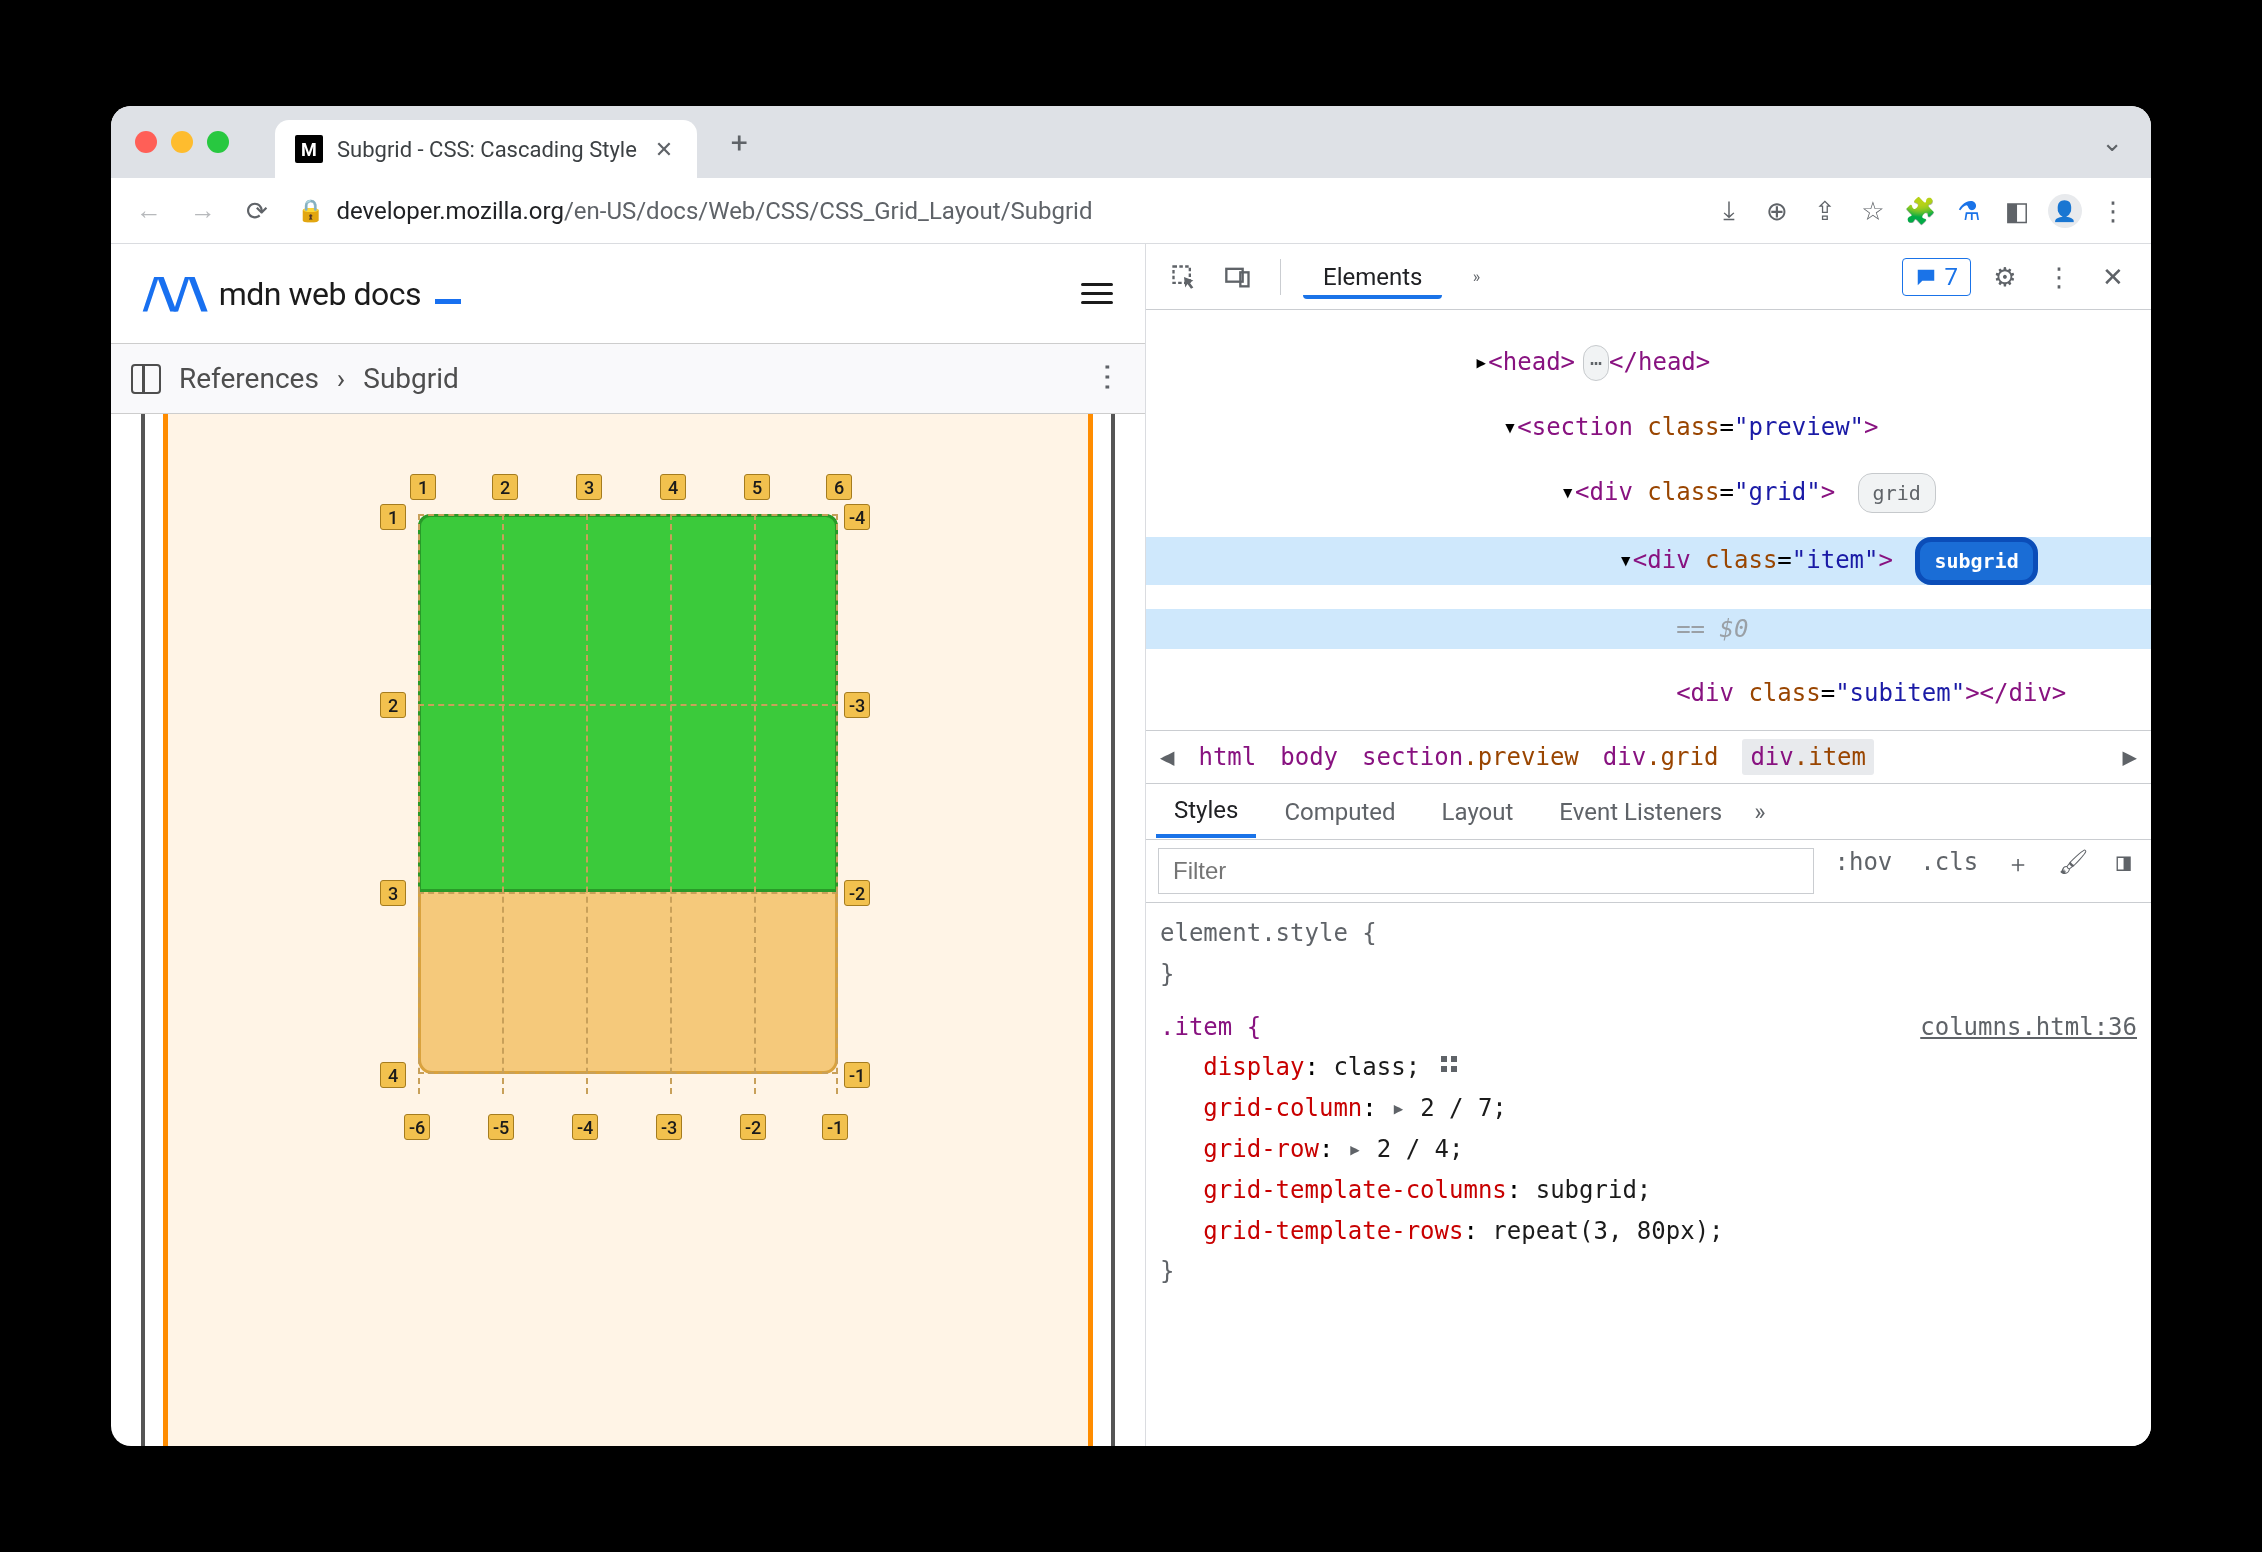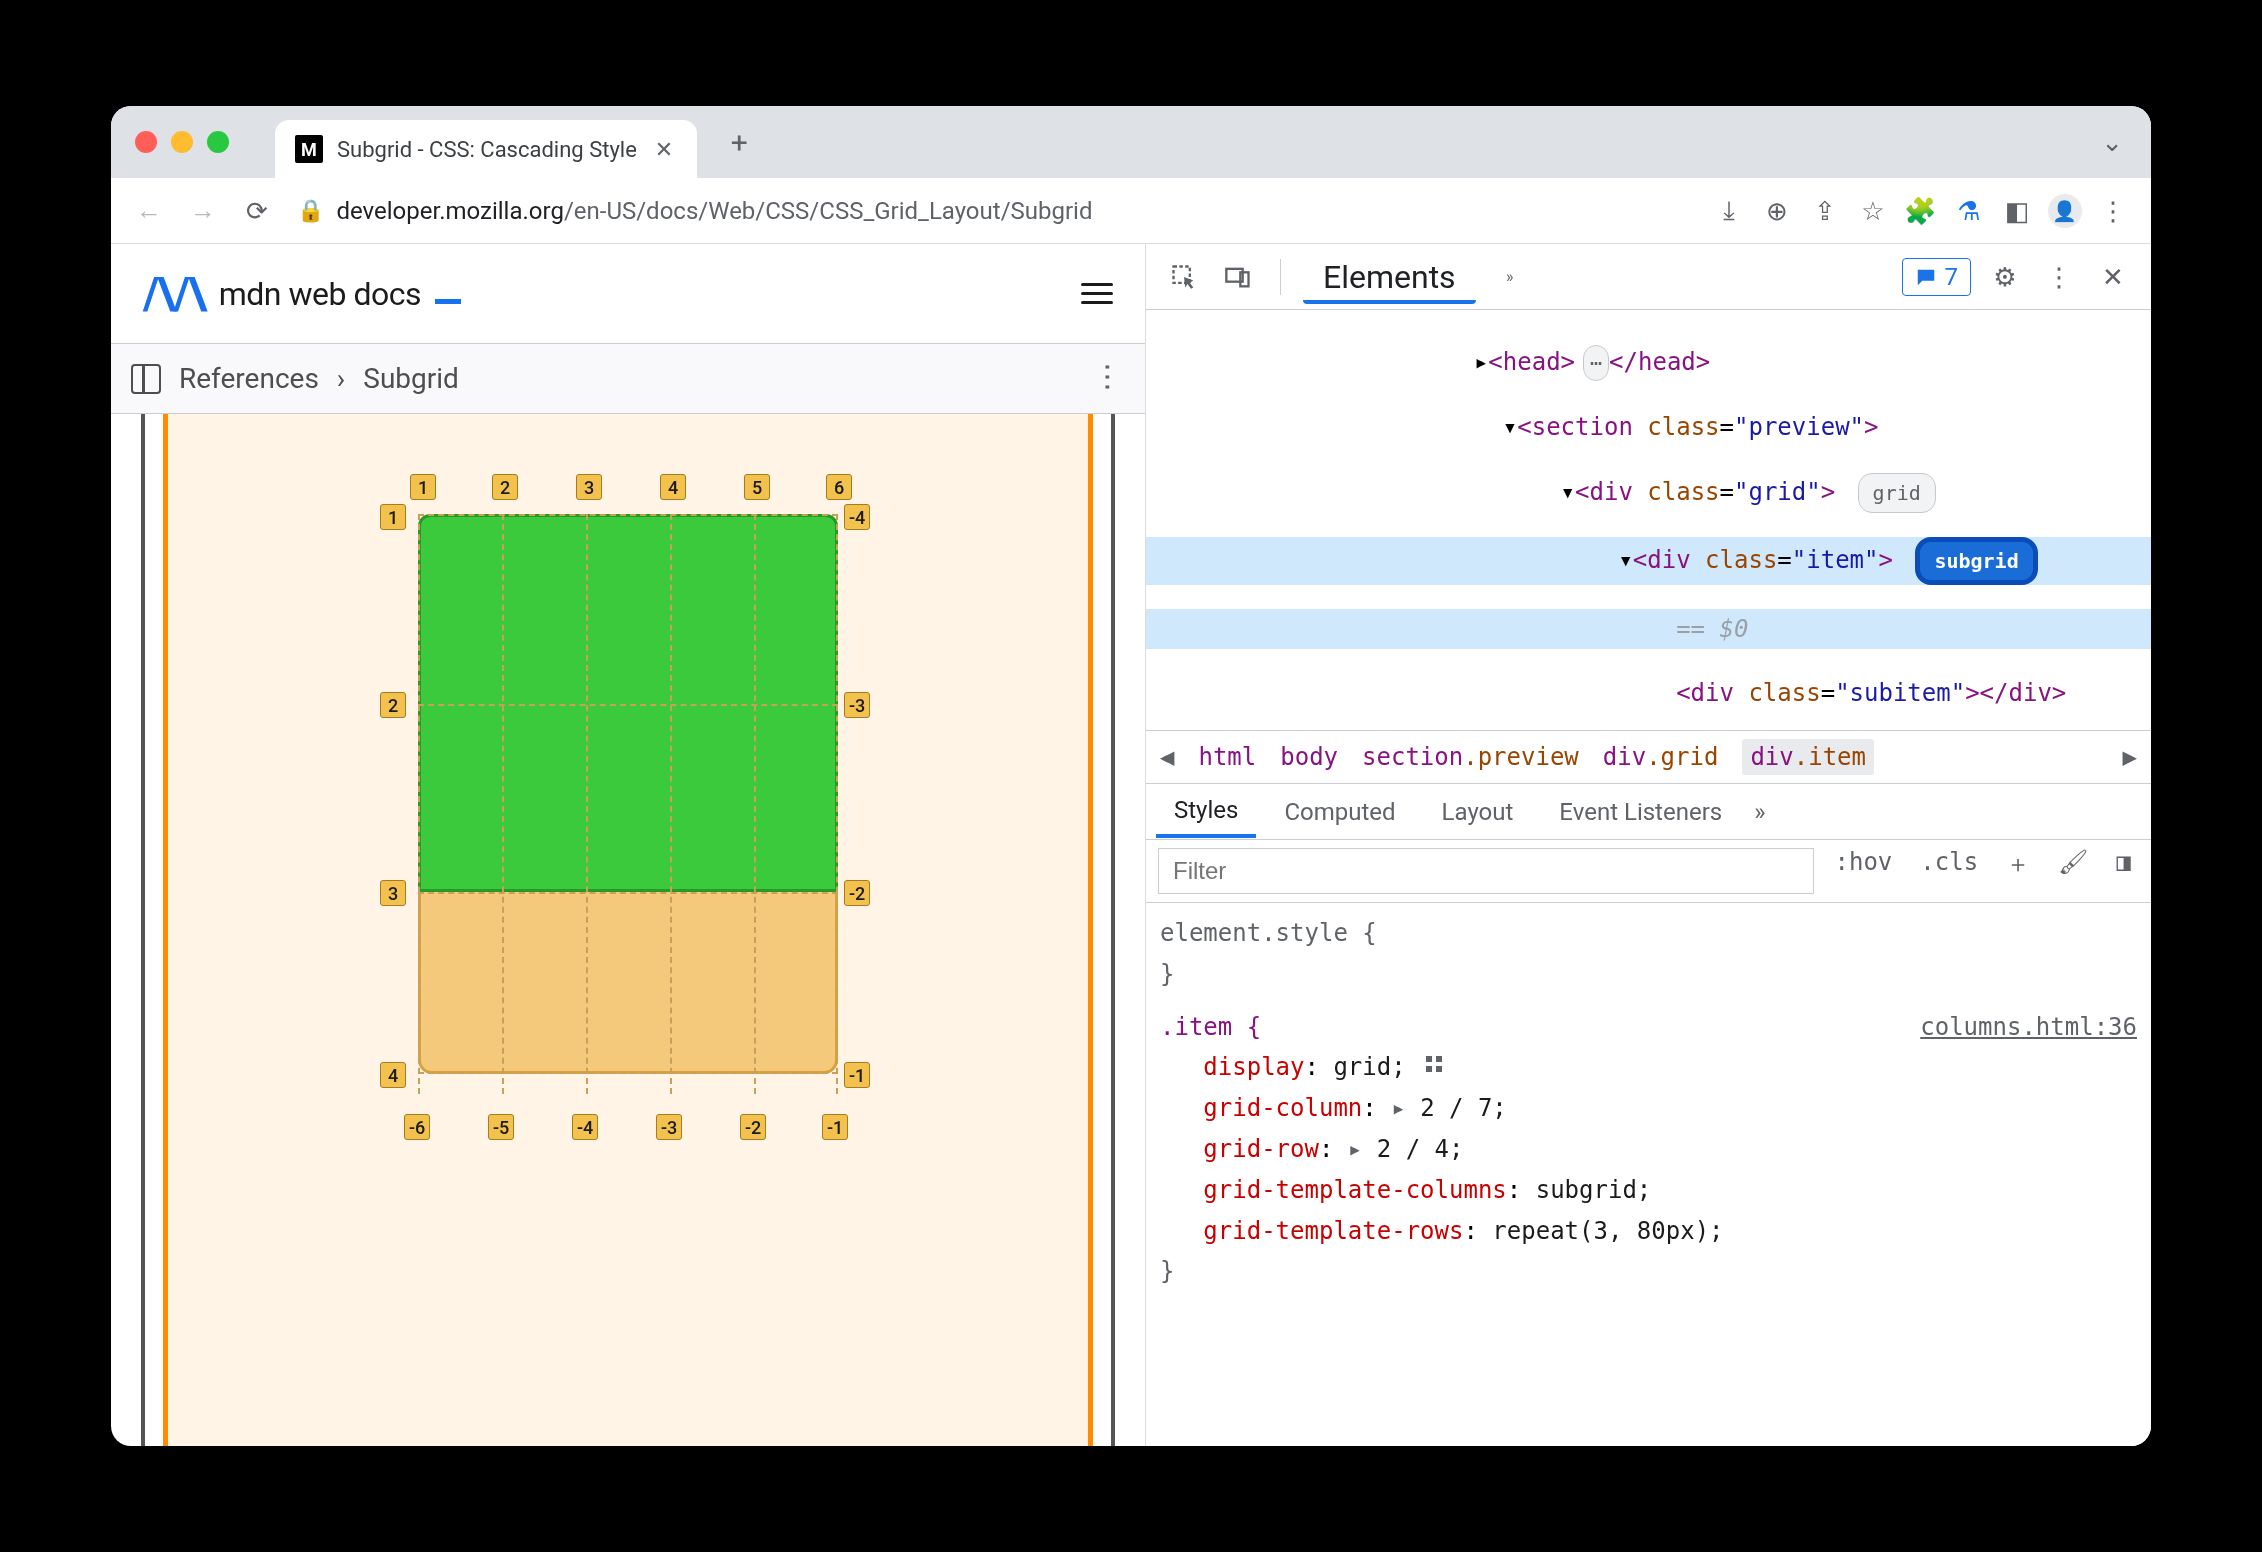--- a/index.html
+++ b/index.html
@@ -186,21 +186,21 @@
   
   .dt-toolbar {
     height: 66px;
     border-bottom:1px solid #cacdd1;
     display:flex;
     align-items:center;
     padding: 0 18px;
     gap: 14px;
   }
   .dt-toolbar .icon { width:40px; height:40px; display:flex;align-items:center;justify-content:center;color:#5f6368; }
-  .dt-tab { padding: 8px 20px; font-size:32px; color:#202124; border-radius:4px; }
+  .dt-tab { padding: 8px 20px; font-size:24px; color:#202124; border-radius:4px; }
   .dt-tab.active { border-bottom: 4px solid #1a73e8; padding-bottom:4px; }
   .dt-toolbar .spacer { flex:1; }
   .issues {
     display:flex; align-items:center; gap:8px;
     border:1.5px solid #1a73e8; border-radius:4px;
     padding: 4px 12px; color:#1a73e8; font-size:24px;
   }
   .dt-toolbar .gear, .dt-toolbar .kebab, .dt-toolbar .x { font-size:26px; color:#5f6368; width:40px; text-align:center; }
 
   
@@ -477,21 +477,21 @@
       </div>
 
       <div class="styles">
         <div><span class="sel">element.style {</span></div>
         <div><span class="sel">}</span></div>
         <div style="height:12px"></div>
         <div>
           <span class="rule-src">columns.html:36</span>
           <span class="selector">.item {</span>
         </div>
-        <div>&nbsp;&nbsp;&nbsp;<span class="prop">display</span>: <span class="val">grid;</span> <span class="grid-swatch"><span class="a"></span><span class="b"></span><span class="c"></span><span class="d"></span></span></div>
+        <div>&nbsp;&nbsp;&nbsp;<span class="prop">display</span>: <span class="val">class;</span> <span class="grid-swatch"><span class="a"></span><span class="b"></span><span class="c"></span><span class="d"></span></span></div>
         <div>&nbsp;&nbsp;&nbsp;<span class="prop">grid-column</span>: <span class="tri">▸</span> <span class="val">2 / 7;</span></div>
         <div>&nbsp;&nbsp;&nbsp;<span class="prop">grid-row</span>: <span class="tri">▸</span> <span class="val">2 / 4;</span></div>
         <div>&nbsp;&nbsp;&nbsp;<span class="prop">grid-template-columns</span>: <span class="val">subgrid;</span></div>
         <div>&nbsp;&nbsp;&nbsp;<span class="prop">grid-template-rows</span>: <span class="val">repeat(3, 80px);</span></div>
         <div><span class="sel">}</span></div>
       </div>
 
     </div>
   </div>
 </div>

